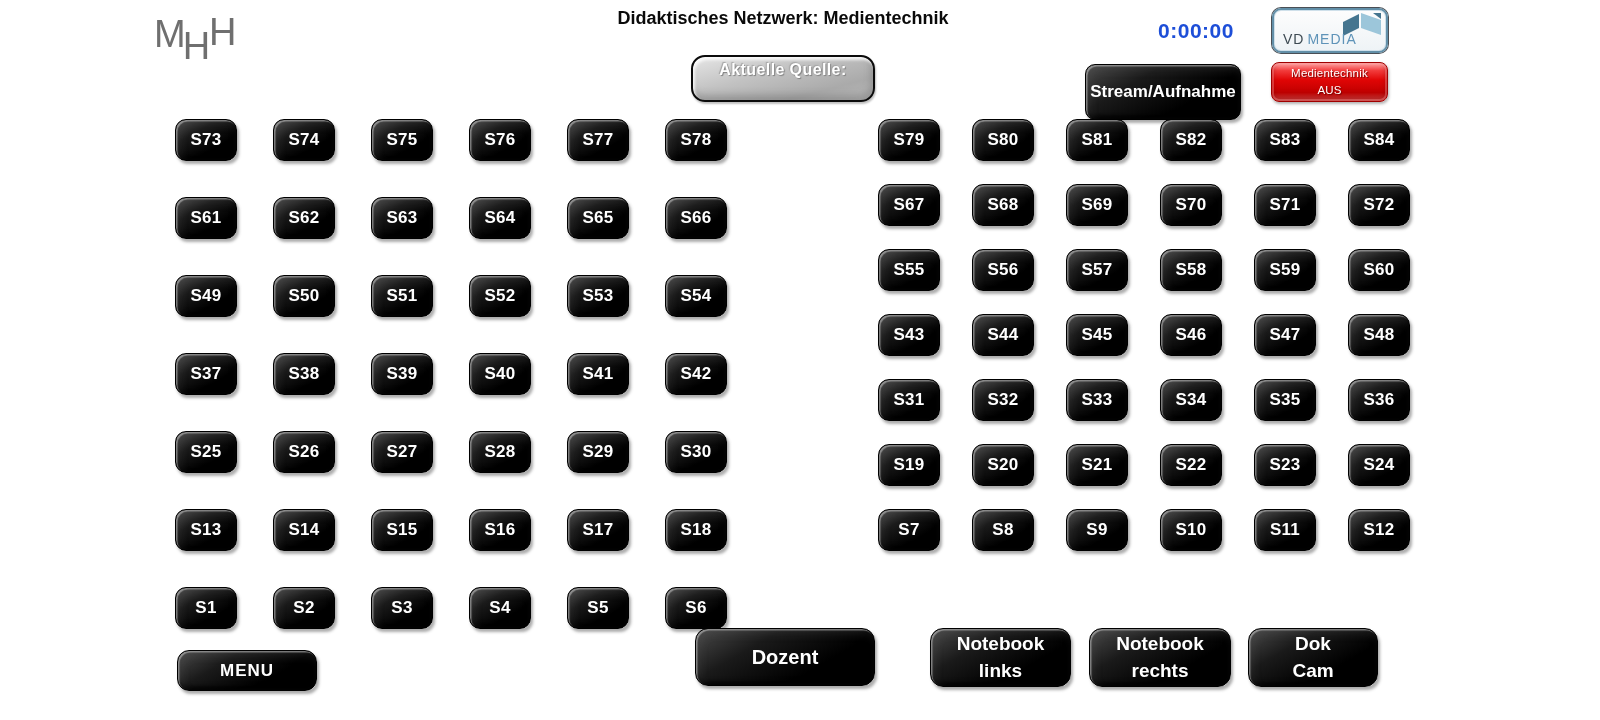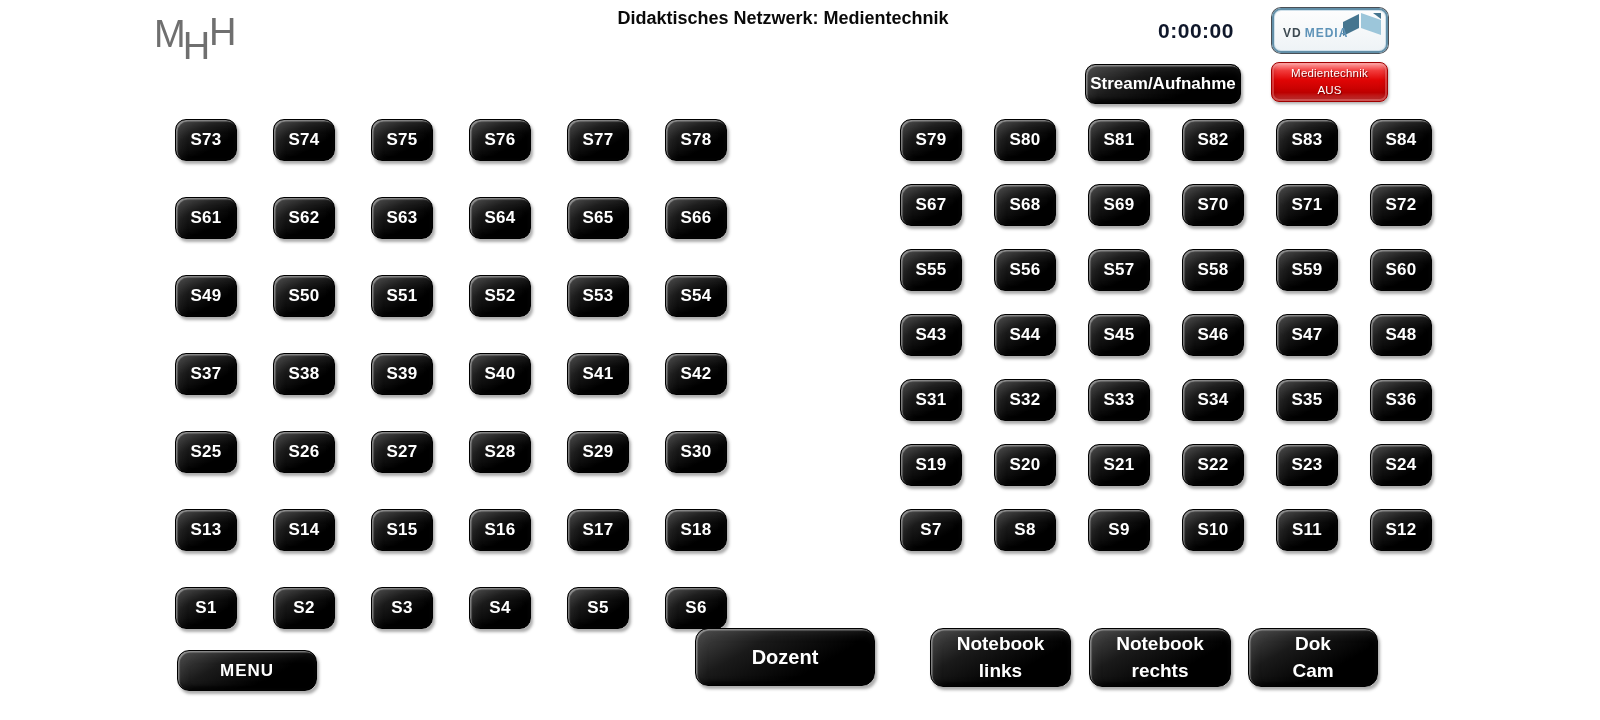--- a/index.html
+++ b/index.html
@@ -21,54 +21,54 @@
   .current-source { position:absolute; left:691px; top:55px; width:184px; height:47px;
                     border:2px solid #0b0b0b; border-radius:14px;
                     background:linear-gradient(165deg,#e6e6e6 0%,#c2c2c2 40%,#aaaaaa 75%,#b9b9b9 100%);
                     box-shadow:inset 2px 3px 3px rgba(255,255,255,.85), inset -2px -5px 7px rgba(110,110,110,.45), 1px 2px 2px rgba(0,0,0,.25);
                     text-align:center; padding-top:4px; }
   .current-source .cs-label { color:#ffffff; font-weight:bold; font-size:16px; letter-spacing:.4px;
                     text-shadow:1px 1px 1px #818181, -1px -1px 1px #a5a5a5; }
   .current-source .cs-value { color:#ffffff; font-weight:bold; font-size:15px; min-height:18px; }
 
   .rec-timer { position:absolute; left:1136px; top:19px; width:120px; text-align:center;
-               font-size:21px; font-weight:bold; color:#0f172a; letter-spacing:.5px; }
+               font-size:21px; font-weight:bold; color:#1d4ed8; letter-spacing:.5px; }
 
   
   .vdmedia { position:absolute; left:1272px; top:8px; width:116px; height:45px;
              background:linear-gradient(180deg,#fdfdfd,#eef3f6); border:2px solid #628fa8; border-radius:9px;
              box-shadow:0 0 0 1px #4a4f55, inset 0 0 0 1px #cfe0ea; }
-  .vdmedia .vd-text { position:absolute; left:9px; bottom:11px; font-size:12px; font-weight:bold; letter-spacing:1px; }
+  .vdmedia .vd-text { position:absolute; left:9px; bottom:4px; font-size:14px; font-weight:normal; letter-spacing:1px; }
   .vdmedia .vd-part1 { color:#3d4a52; }
   .vdmedia .vd-part2 { color:#5e93b8; margin-left:3px; }
   .vdmedia svg { position:absolute; right:2px; top:2px; }
 
   
   .btn-black { position:absolute; display:flex; flex-direction:column; align-items:center; justify-content:center;
                background:linear-gradient(150deg,#4a4a4a 0%,#1a1a1a 32%,#000 68%);
                border:1px solid #000; border-radius:11px; color:#fff; font-weight:bold;
                font-family:"Liberation Sans", sans-serif; cursor:pointer;
                box-shadow:inset 1.5px 1.5px 1px rgba(205,205,205,.55),
                           inset 4px 5px 9px rgba(95,95,95,.22),
                           inset -2px -3px 5px rgba(0,0,0,.95),
                           2px 3px 3px rgba(70,70,70,.45); }
   .btn-red   { position:absolute; display:flex; flex-direction:column; align-items:center; justify-content:center;
                background:linear-gradient(180deg,#ffaaaa 0%,#f23b3b 20%,#e00505 45%,#c00000 78%,#e4524f 100%);
                border:1px solid #a00000; border-radius:8px; color:#fff; font-weight:normal; cursor:pointer;
                box-shadow:inset 0 0 0 2px rgba(255,160,160,.35), inset 0 -4px 6px rgba(120,0,0,.5), 1px 2px 3px rgba(0,0,0,.3); }
 
-  .btn-stream { left:1085px; top:64px; width:156px; height:40px; font-size:17px; border-radius:10px; }
+  .btn-stream { left:1085px; top:64px; width:156px; height:56px; font-size:17px; border-radius:10px; }
   .btn-media-off { left:1271px; top:62px; width:117px; height:40px; font-size:11.5px; line-height:1.45;
                    text-shadow:1px 1px 1px #7a0000; letter-spacing:.2px; }
 
   
   .src-grid { position:absolute; top:119px; display:grid; grid-template-columns:repeat(6,62px);
               grid-auto-rows:42px; column-gap:32px; row-gap:23px; }
   .src-grid.left  { left:175px;gap:36px; }
-  .src-grid.right { left:900px; }
+  .src-grid.right { left:878px; }
   .sbtn { position:relative; width:62px; height:42px; display:flex; align-items:center; justify-content:center;
           background:linear-gradient(150deg,#4a4a4a 0%,#1a1a1a 32%,#000 68%);
           border:1px solid #000; border-radius:11px; color:#fff; font-weight:bold; font-size:17px;
           font-family:"Liberation Sans", sans-serif; letter-spacing:.3px; cursor:pointer;
           box-shadow:inset 1.5px 1.5px 1px rgba(205,205,205,.55),
                      inset 4px 5px 9px rgba(95,95,95,.22),
                      inset -2px -3px 5px rgba(0,0,0,.95),
                      2px 3px 3px rgba(70,70,70,.45); }
 
   
@@ -84,20 +84,24 @@
 <div class="screen">
 
   <div class="mhh-logo">
     <span class="l1">M</span>
     <span class="l2">H</span>
     <span class="l3">H</span>
   </div>
 
   <div class="page-title">Didaktisches Netzwerk: Medientechnik</div>
 
+  <div class="current-source">
+    <div class="cs-label">Aktuelle Quelle:</div>
+    <div class="cs-value"></div>
+  </div>
 
   <div class="rec-timer">0:00:00</div>
 
   <div class="vdmedia">
     <svg width="44" height="27" viewBox="0 0 44 27">
       <polygon points="3,10 19,2 19,16 3,24" fill="#45758f"></polygon>
       <polygon points="21,1 41,8 41,23 21,16" fill="#9cc6da"></polygon>
       <polygon points="33,1 41,1 41,7" fill="#45758f"></polygon>
     </svg>
     <div class="vd-text">

